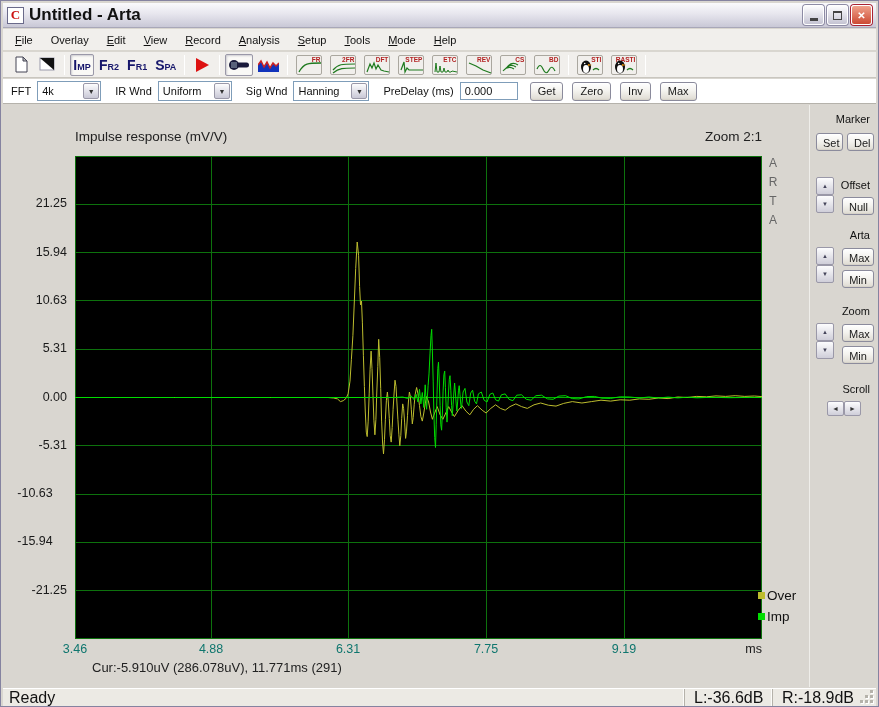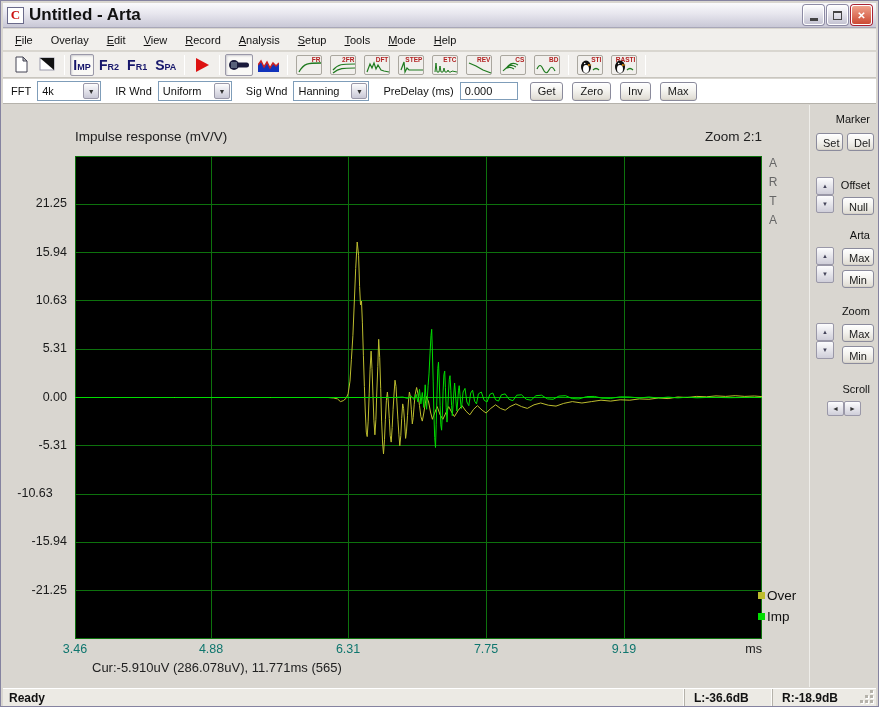--- a/index.html
+++ b/index.html
@@ -74,21 +74,21 @@
   .side .xpbtn{position:absolute;height:18px;line-height:16px;}
   .spinner{position:absolute;width:18px;height:36px;}
   .spinner .sp{position:absolute;left:0;width:18px;height:18px;font-size:6px;color:#44445a;
     background:linear-gradient(180deg,#fdfdfe,#cfced9);border:1px solid #9a98a8;border-radius:2px;
     display:flex;align-items:center;justify-content:center;}
   .scrollbtns{position:absolute;left:16px;top:296px;display:flex;}
   .scrollbtns .sb{width:17px;height:15px;font-size:7px;color:#333;background:linear-gradient(180deg,#fdfdfe,#cfced9);
     border:1px solid #9a98a8;border-radius:2px;display:flex;align-items:center;justify-content:center;}
   
   .statusbar{position:absolute;left:2px;right:2px;top:687px;height:18px;background:#eceae4;border-top:1px solid #fff;
-    display:flex;align-items:center;font-size:12px;color:#111;font-weight:bold;}
+    display:flex;align-items:center;font-size:16px;color:#111;}
   .statusbar .grow{flex:1;padding-left:6px;}
   .sfield{border-left:1px solid #b5b2aa;box-shadow:-1px 0 0 #fcfcfa;height:100%;display:flex;align-items:center;padding-left:9px;}
   .sfield.f1{width:88px;}
   .sfield.f2{width:88px;}
   .sfield.f3{width:150px;}
   .grip{width:16px;height:100%;position:relative;}
   .grip i{position:absolute;width:3px;height:3px;background:#b5b2aa;box-shadow:1px 1px 0 #fff;}
 </style>
 </head>
 <body>
@@ -309,21 +309,21 @@
         </svg>
     </div>
     <div id="y-labels">
         <div class="ylabel" style="top: 91.2818px;">21.25</div>
         <div class="ylabel" style="top: 139.564px;">15.94</div>
         <div class="ylabel" style="top: 187.845px;">10.63</div>
         <div class="ylabel" style="top: 236.218px;">5.31</div>
         <div class="ylabel" style="top: 284.5px;">0.00</div>
         <div class="ylabel" style="top: 332.782px;">-5.31</div>
         <div class="ylabel" style="top: 381.155px; text-align: center;">-10.63</div>
-        <div class="ylabel" style="top: 429.436px;">-15.94</div>
+        <div class="ylabel" style="top: 429.436px; text-align: center;">-15.94</div>
         <div class="ylabel" style="top: 477.718px;">-21.25</div>
       </div>
     <div id="x-labels">
         <div class="xlabel" style="left: 47px;">3.46</div>
         <div class="xlabel" style="left: 183.059px;">4.88</div>
         <div class="xlabel" style="left: 320.075px;">6.31</div>
         <div class="xlabel" style="left: 458.05px;">7.75</div>
         <div class="xlabel" style="left: 596.025px;">9.19</div>
       </div>
     <div class="xunit">ms</div>
@@ -334,21 +334,21 @@
     <div class="legend" id="legend">
         <div class="legend-item">
           <span class="sq" style="background: rgb(189, 189, 46);"></span>
           <span class="lbl">Over</span>
         </div>
         <div class="legend-item">
           <span class="sq" style="background: rgb(0, 221, 0);"></span>
           <span class="lbl">Imp</span>
         </div>
       </div>
-    <div class="cursor-readout">Cur:-5.910uV (286.078uV), 11.771ms (565)</div>
+    <div class="cursor-readout">Cur:-5.910uV (286.078uV), 11.771ms (291)</div>
     <div class="side-divider"></div>
 
     <div class="side">
       <div class="grouplabel" style="top:8px">Marker</div>
       <button class="xpbtn" style="left:5px;top:28px;width:27px">Set</button>
       <button class="xpbtn" style="left:36px;top:28px;width:27px">Del</button>
 
       <div class="spinner" style="left:5px;top:72px">
         <span class="sp" style="top:0">▲</span>
         <span class="sp" style="top:18px">▼</span>

